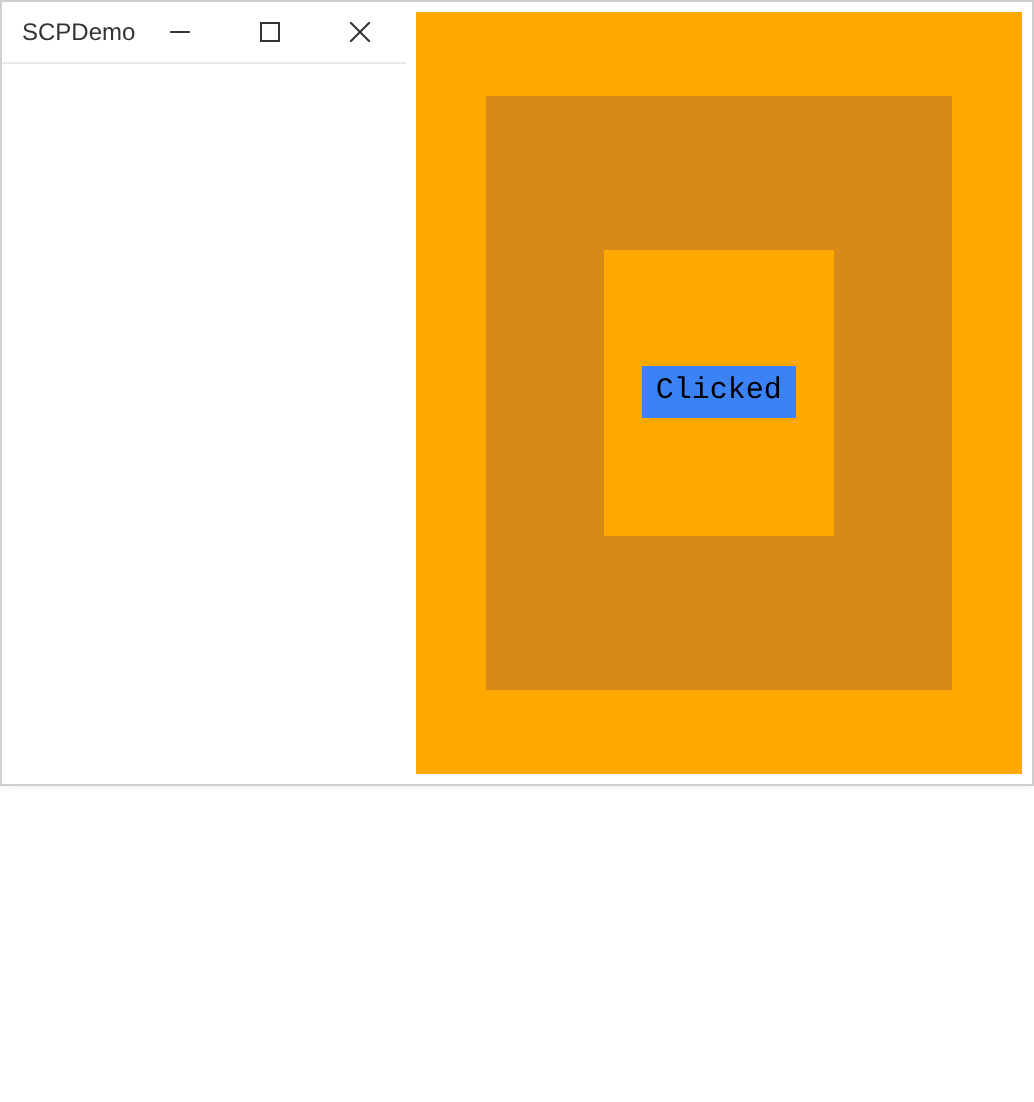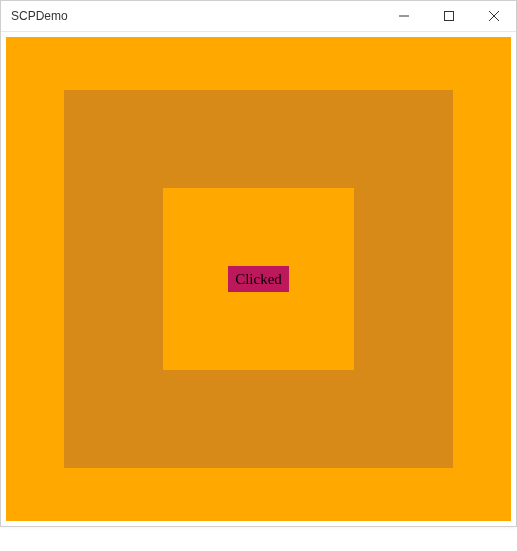--- a/index.html
+++ b/index.html
@@ -1,23 +1,23 @@
 <!DOCTYPE html>
 <html><head>
   <meta charset="utf-8">
   <style>
     * { box-sizing: border-box; margin: 0; padding: 0; }
     html, body { width: 517px; height: 551px; font-family: "Segoe UI", Arial, sans-serif; background: #fff; }
     .window {
       width: 517px;
-      height: 527px;
+      height: 393px;
       border: 1px solid #cfcfcf;
       background: #fff;
       display: flex;
-      flex-direction: column;
+      flex-direction: row;
       box-shadow: 0 0 4px rgba(0,0,0,0.08);
     }
     .titlebar {
       height: 31px;
       display: flex;
       align-items: center;
       justify-content: space-between;
       padding-left: 10px;
       background: #fff;
       border-bottom: 1px solid #e8e8e8;
@@ -60,26 +60,26 @@
     }
     .inner-sq {
       width: 49%;
       height: 48%;
       background: #ffa800;
       display: flex;
       align-items: center;
       justify-content: center;
     }
     .clicked-btn {
-      background: #be185d;
+      background: #3b82f6;
       color: #000;
       font-size: 15px;
       padding: 4px 7px;
       border: none;
-      font-family: Liberation Serif, serif;
+      font-family: Liberation Mono, monospace;
       line-height: 1.2;
     }
   </style>
 </head>
 <body>
 
 <div class="window">
   <div class="titlebar">
     <span class="title">SCPDemo</span>
     <div class="win-controls">

